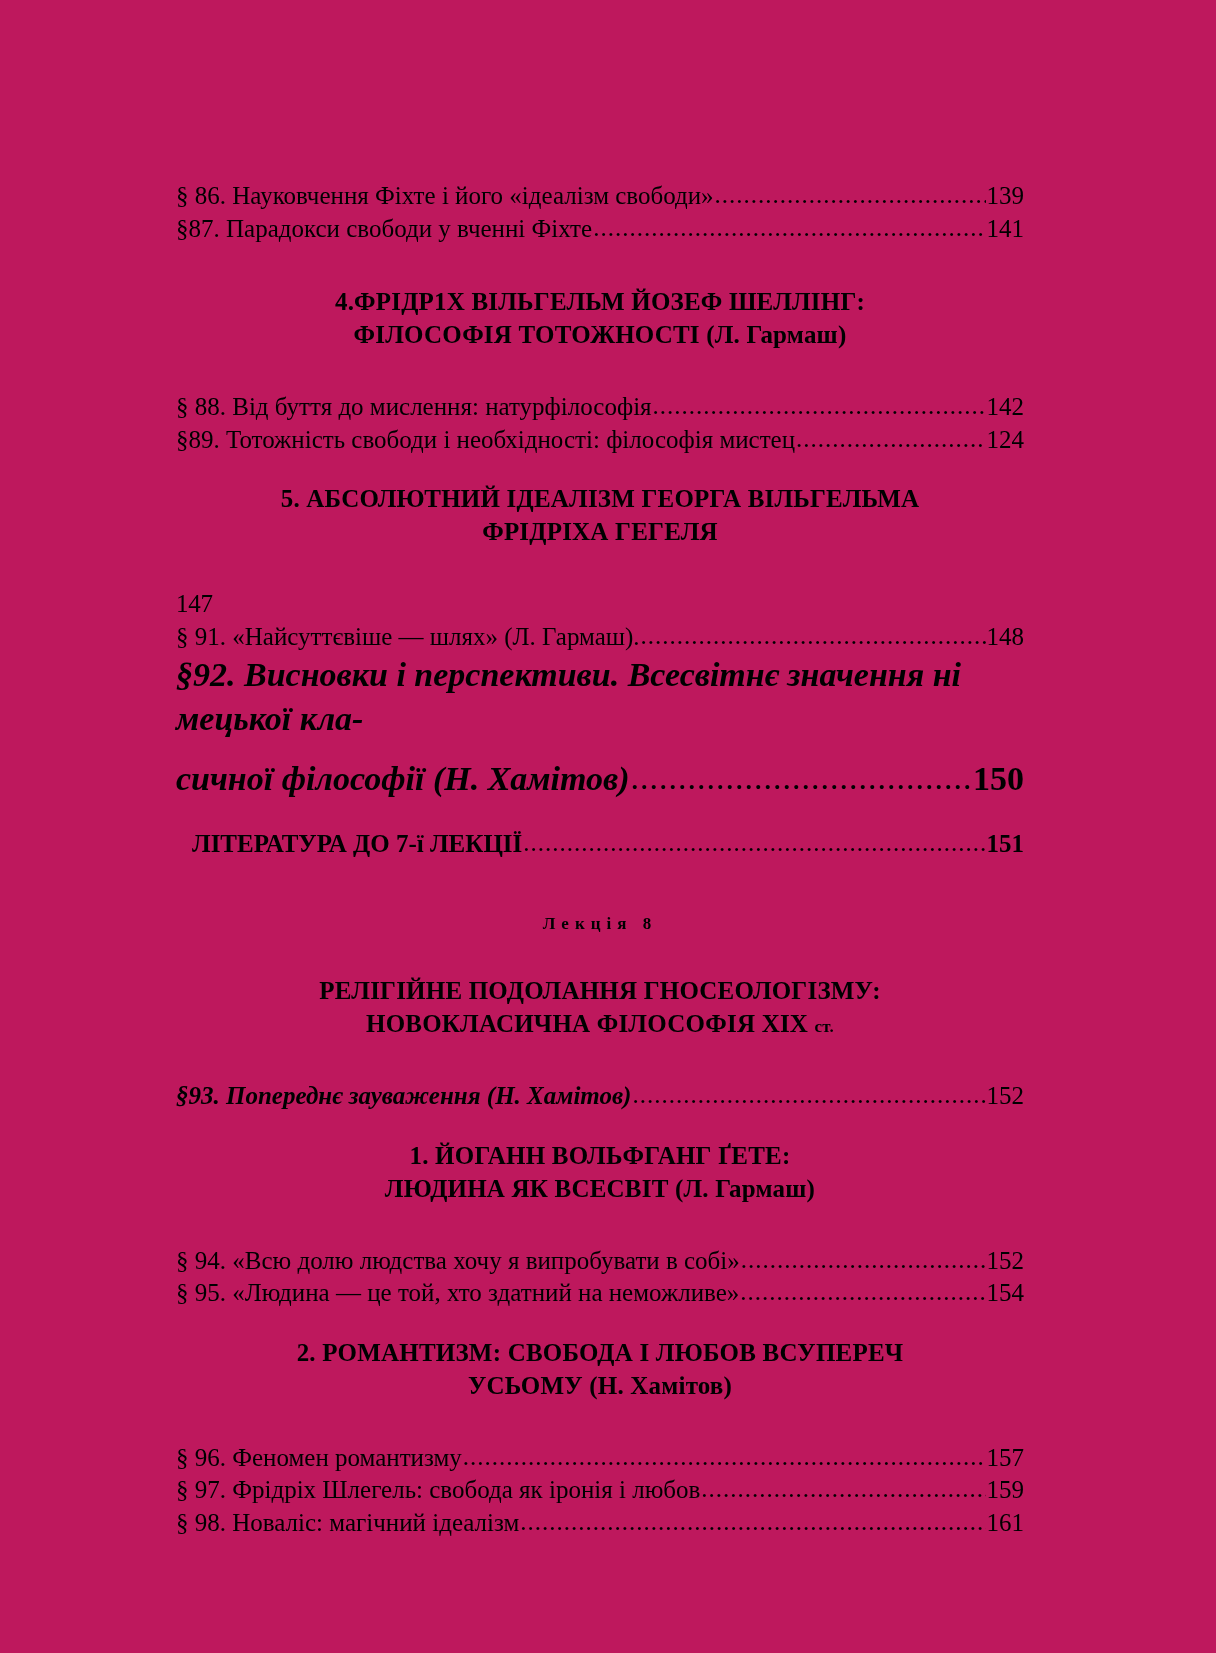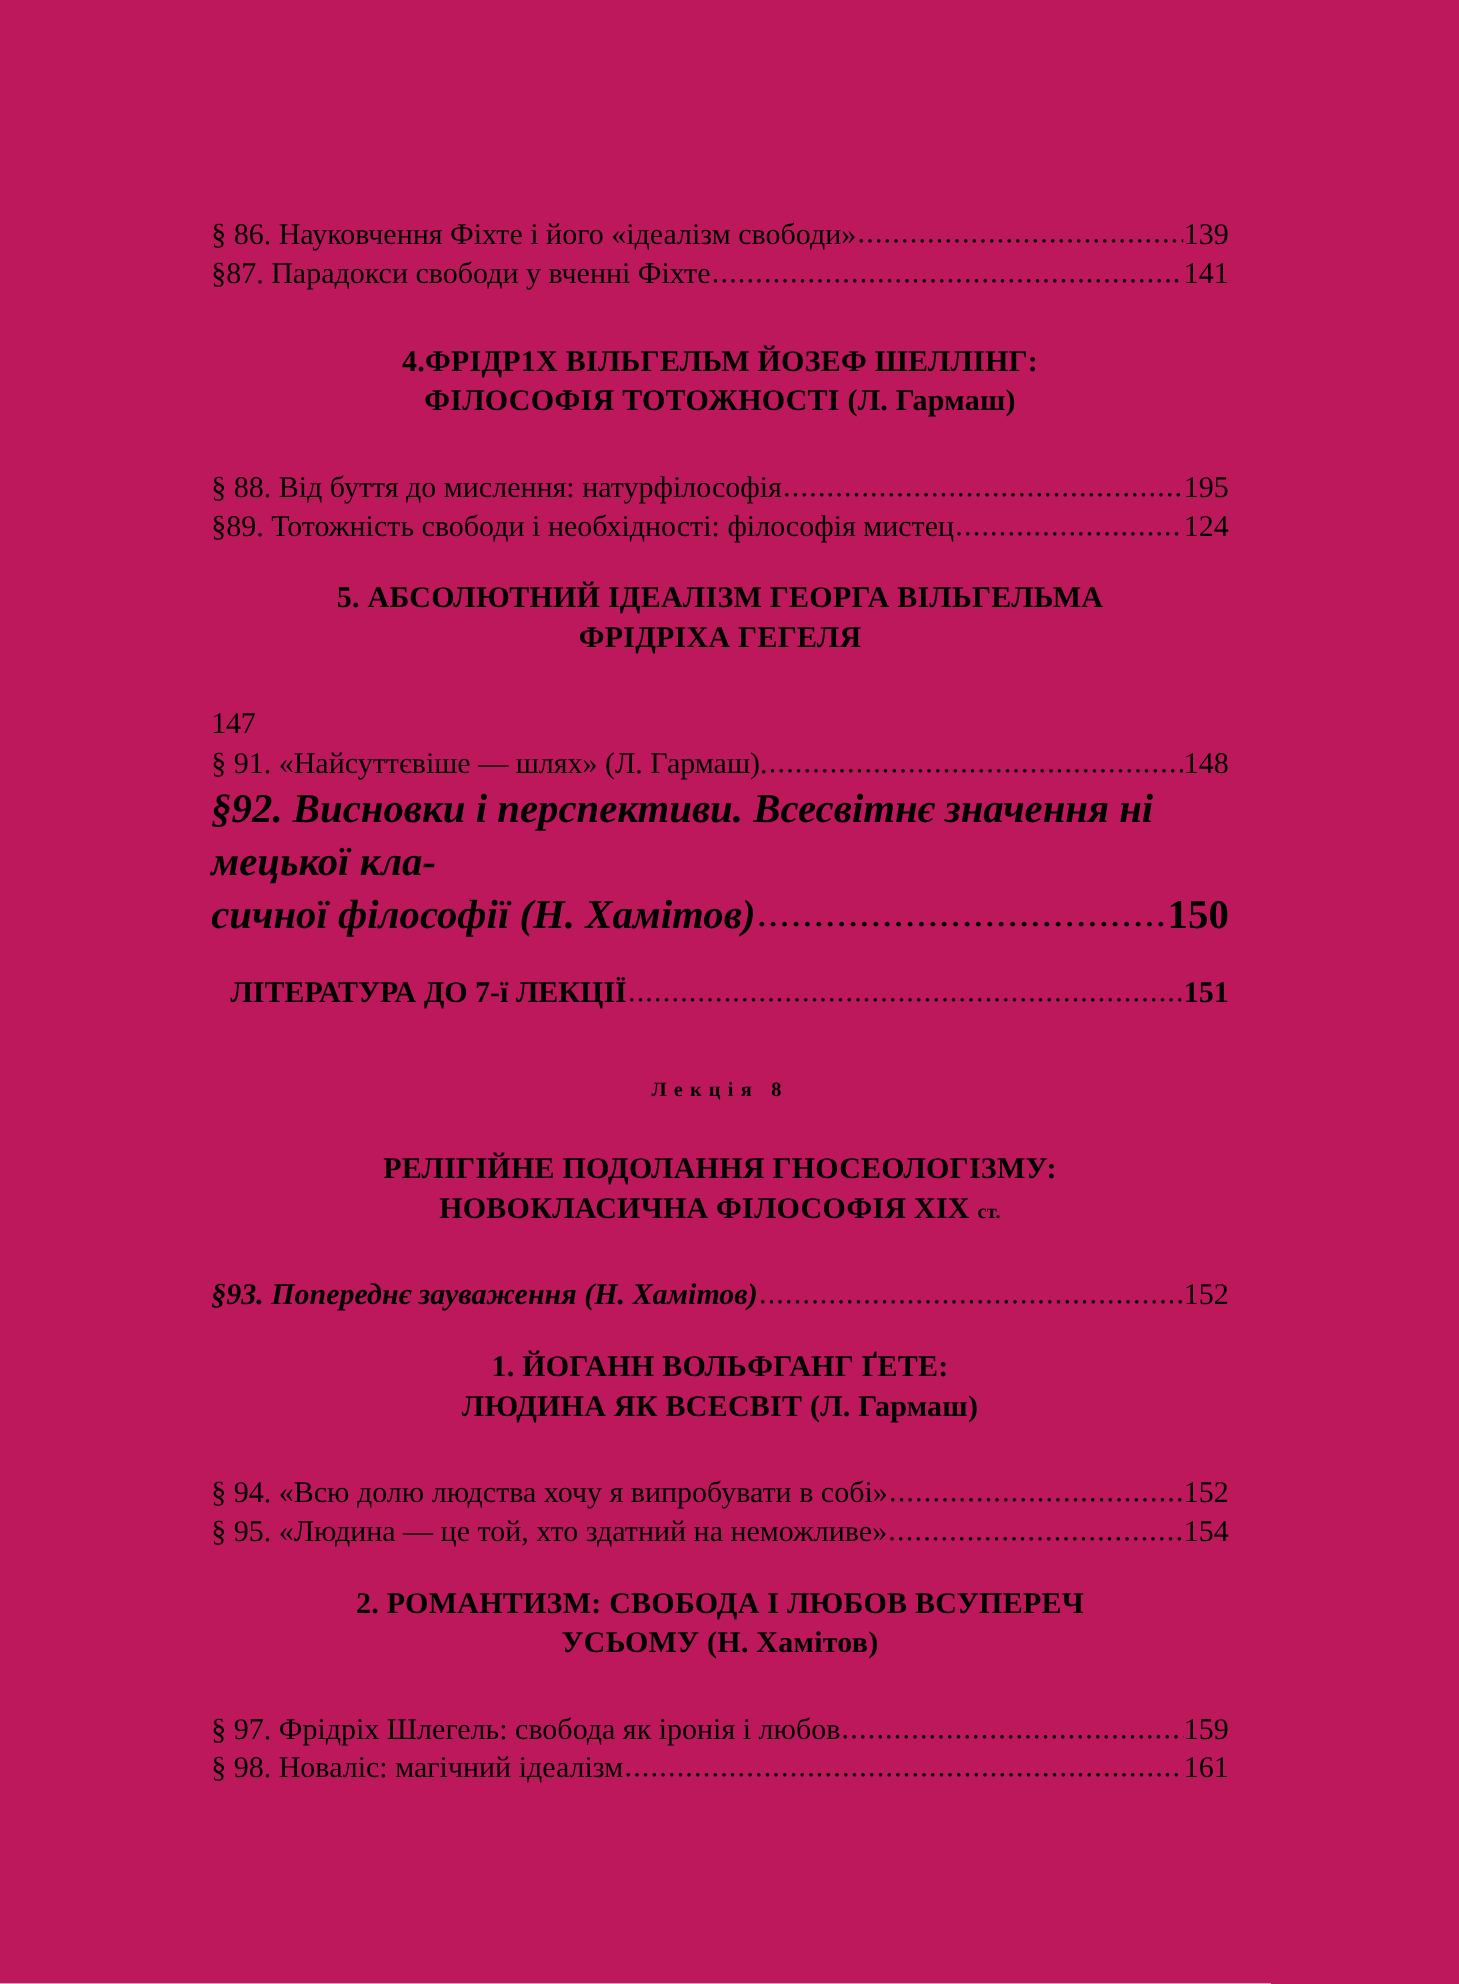--- a/index.html
+++ b/index.html
@@ -61,20 +61,21 @@
   .entry-wrap {
     font-size: 34px;
     line-height: 1.30;
     font-weight: bold;
     font-style: italic;
   }
   .entry-wrap .line2 {
     display: flex;
     align-items: flex-start;
     white-space: nowrap;
+    margin-top: 16px;
   }
   .entry-wrap .line2 .label { flex: 0 0 auto; }
   .entry-wrap .line2 .leader {
     flex: 1 1 auto;
     overflow: hidden;
     margin: 0 1px;
     letter-spacing: 1px;
     font-style: normal;
     font-weight: normal;
     transform: translateY(-1px);
@@ -131,21 +132,21 @@
     <div class="heading">
       <div>4.ФРІДР1Х ВІЛЬГЕЛЬМ ЙОЗЕФ ШЕЛЛІНГ:</div>
       <div>ФІЛОСОФІЯ ТОТОЖНОСТІ (Л. Гармаш)</div>
     </div>
 
     <div class="gap-m"></div>
 
     <div class="entry">
       <span class="label">§ 88.  Від буття до мислення: натурфілософія</span>
       <span class="leader"></span>
-      <span class="pageno">195</span>
+      <span class="pageno">142</span>
     </div>
     <div class="entry">
       <span class="label">§89. Тотожність свободи і необхідності: філософія мистец</span>
       <span class="leader"></span>
       <span class="pageno">124</span>
     </div>
 
     <div class="gap-s"></div>
 
     <div class="heading">
@@ -226,20 +227,25 @@
     <div class="gap-s"></div>
 
     <div class="heading">
       <div>2. РОМАНТИЗМ: СВОБОДА І ЛЮБОВ ВСУПЕРЕЧ</div>
       <div>УСЬОМУ (Н. Хамітов)</div>
     </div>
 
     <div class="gap-m"></div>
 
     <div class="entry">
+      <span class="label">§ 96. Феномен романтизму</span>
+      <span class="leader"></span>
+      <span class="pageno">157</span>
+    </div>
+    <div class="entry">
       <span class="label">§ 97. Фрідріх Шлегель: свобода як іронія і любов</span>
       <span class="leader"></span>
       <span class="pageno">159</span>
     </div>
     <div class="entry">
       <span class="label">§ 98.  Новаліс:  магічний  ідеалізм</span>
       <span class="leader"></span>
       <span class="pageno">161</span>
     </div>
 

